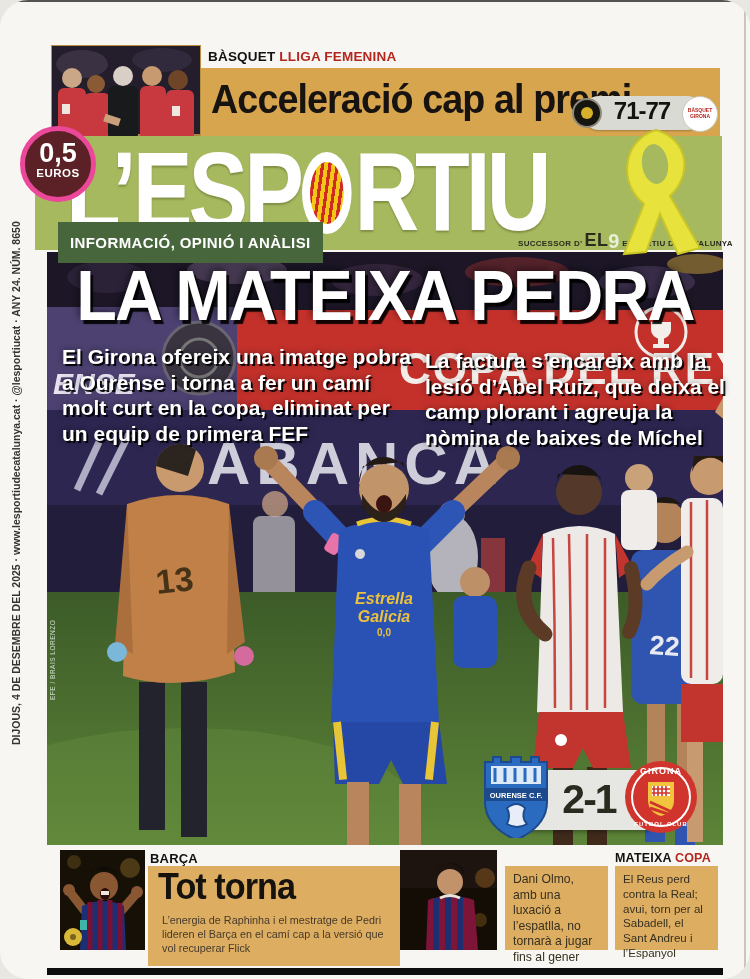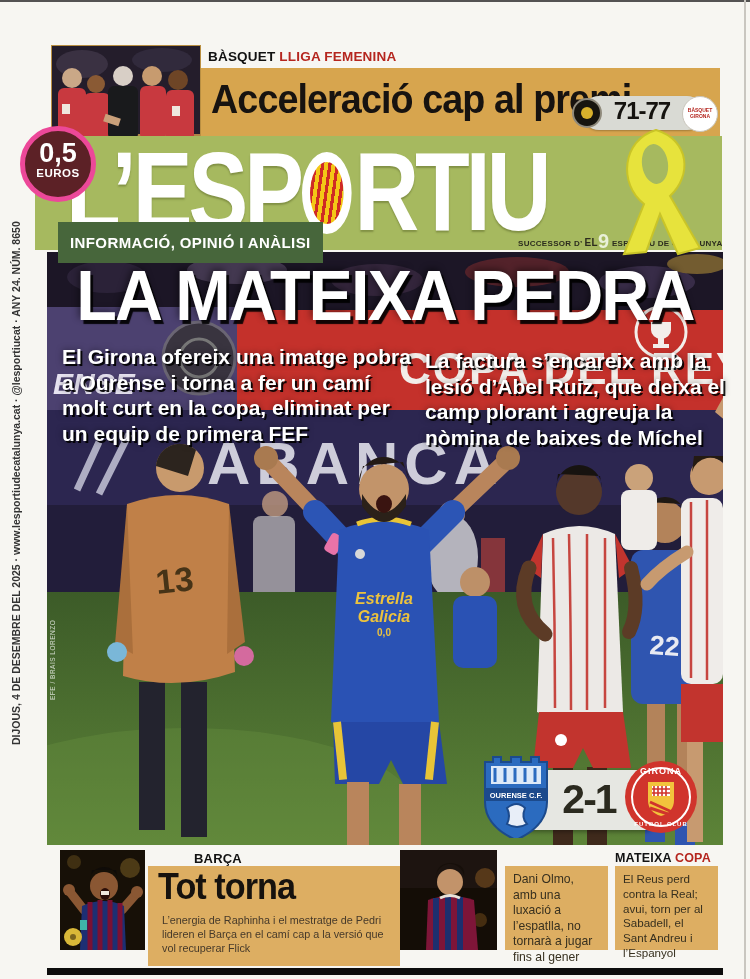--- a/index.html
+++ b/index.html
@@ -1,17 +1,17 @@
 <!DOCTYPE html>
 <html><head>
 <meta charset="utf-8">
 <style>
   html,body{margin:0;padding:0;background:#e9e7e2;}
   .page{position:relative;width:750px;height:979px;background:#f7f6f2;overflow:hidden;
-        font-family:"Liberation Sans",sans-serif;color:#111;}
+        font-family:"Liberation Sans",sans-serif;color:#111;border-radius:28px;}
   .abs{position:absolute;}
   .condensed{display:inline-block;transform-origin:left top;}
   
   .edge-top{left:0;top:9;width:750px;height:2px;background:#2a2a2a;opacity:.8;}
   .edge-right{left:744px;top:0;width:2px;height:979px;background:#c9c6c0;}
   .rule-bottom{left:47px;top:968px;width:676px;height:7px;background:#0d0d0d;}
   
   .bk-tan{left:52px;top:68px;width:668px;height:106px;background:#d7a54e;}
   .bk-photo{left:52px;top:46px;width:148px;height:122px;box-shadow:0 0 0 1px #b98f42;}
   .bk-kicker{left:208px;top:49px;font-size:13.5px;font-weight:bold;letter-spacing:.2px;}
@@ -40,21 +40,21 @@
   .mast-title{left:66px;top:146px;white-space:nowrap;z-index:3;color:#fff;font-weight:bold;
               font-size:112px;line-height:.82;letter-spacing:-5px;transform:scaleX(.8);
               transform-origin:left top;text-shadow:0 2px 2px rgba(60,70,20,.35);}
   .senyera-o{display:inline-block;width:42px;height:62px;border:10px solid #fff;border-radius:50%;
              background:repeating-linear-gradient(100deg,#f3c716 0 5px,#cf2a24 5px 9px);
              vertical-align:-4px;margin:0 3px;}
   .tagline{left:58px;top:222px;background:#47663b;color:#fff;font-weight:bold;font-size:15px;
            padding:12px 12px;letter-spacing:.4px;z-index:4;}
   .successor{left:518px;top:230px;z-index:3;font-size:8px;font-weight:bold;color:#2c2c1e;
              letter-spacing:.3px;}
-  .successor .el{font-size:10px;}
+  .successor .el{font-size:18px;}
   .successor .nine{font-size:20px;color:#e9f0d8;vertical-align:-2px;}
   .ribbon{left:598px;top:126px;width:116px;height:132px;z-index:5;}
   
   .sideline{left:10px;top:745px;width:502px;transform:rotate(-90deg);transform-origin:0 0;
             font-size:10.5px;font-weight:bold;color:#333;white-space:nowrap;}
   
   .photo{left:47px;top:252px;width:676px;height:593px;}
   .cover-headline{left:47px;top:256px;width:676px;text-align:center;z-index:2;}
   .cover-headline span{display:inline-block;transform:scaleX(.95);font-size:70px;font-weight:bold;
             color:#fff;letter-spacing:-2px;white-space:nowrap;
@@ -71,21 +71,21 @@
            box-shadow:0 2px 4px rgba(0,0,0,.35);}
   .sb-score{left:487px;top:524px;width:110px;text-align:center;font-size:41px;font-weight:bold;
             color:#2b2a1f;letter-spacing:-2px;}
   .sb-shield{left:434px;top:502px;}
   .sb-girona{left:577px;top:508px;}
   
   .kicker{font-size:13px;font-weight:bold;color:#121212;letter-spacing:.2px;}
   .kicker .red{color:#b5261f;}
   .tanbox{background:#ddae62;}
   .barca-photo{left:60px;top:850px;width:85px;height:100px;}
-  .barca-kicker{left:150px;top:851px;margin-left:44px;}
+  .barca-kicker{left:150px;top:851px;}
   .barca-box{left:148px;top:866px;width:252px;height:100px;}
   .barca-headline{left:10px;top:0px;font-size:36px;font-weight:bold;color:#16120e;
                   transform:scaleX(.95);letter-spacing:-1px;white-space:nowrap;}
   .barca-deck{left:14px;top:47px;width:234px;font-size:10.8px;line-height:1.3;color:#45392a;}
   .pedri-photo{left:400px;top:850px;width:97px;height:100px;}
   .olmo-box{left:505px;top:866px;width:103px;height:84px;padding:6px 8px;box-sizing:border-box;
             font-size:12.2px;line-height:1.28;color:#37301f;}
   .copa-kicker{left:615px;top:851px;font-size:12.5px;}
   .copa-box{left:615px;top:866px;width:103px;height:84px;padding:6px 8px;box-sizing:border-box;
             font-size:11.6px;line-height:1.28;color:#37301f;}

